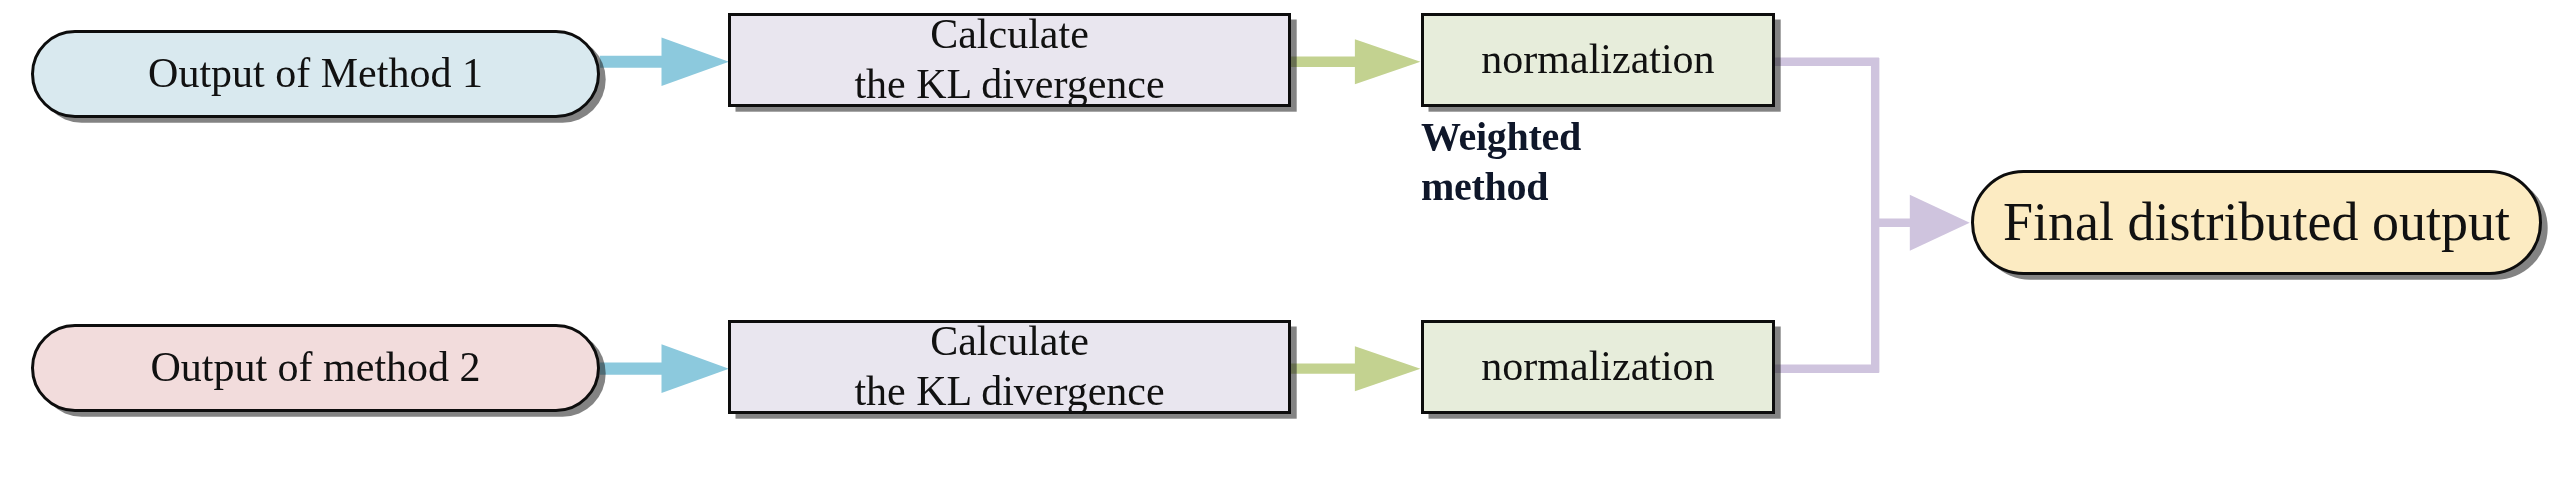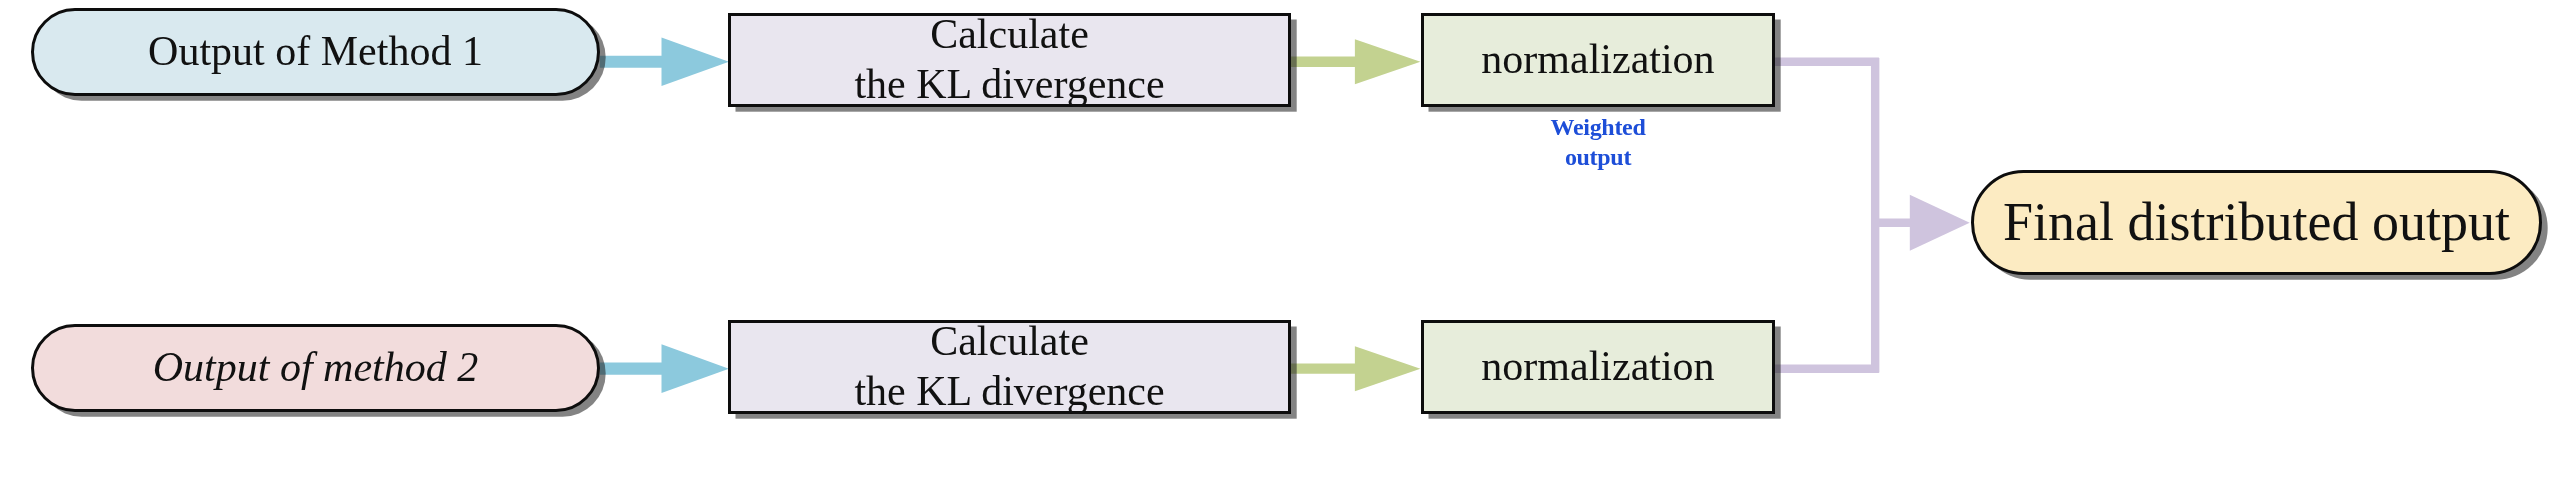--- a/index.html
+++ b/index.html
@@ -28,29 +28,28 @@
     color: #111111;
     line-height: 1.18;
     box-shadow: 6.6px 5.6px 0 -0.9px rgba(30,30,30,0.55);
   }
   .node .txt { display: block; width: 100%; }
 
   .rounded { border-radius: 58px; }
 
   
   .n-m1 {
-    left: 31px;  top: 8px;  width: 569px; height: 88px;
+    left: 31px;  top: 30px;  width: 569px; height: 88px;
     background: #d9e9ef;
     font-size: 42px;
   }
   .n-m2 {
     left: 31px;  top: 324px; width: 569px; height: 88px;
     background: #f2dcdc;
     font-size: 42px;
-    font-style: italic;
   }
   .n-kl1 {
     left: 728px; top: 13px;  width: 563px; height: 94px;
     background: #e9e6ef;
     font-size: 42px;
   }
   .n-kl2 {
     left: 728px; top: 320px; width: 563px; height: 94px;
     background: #e9e6ef;
     font-size: 42px;
@@ -70,25 +69,25 @@
     background: #fcebc2;
     font-size: 54px;
   }
 
   
   .label-weighted {
     position: absolute;
     left: 1421px;
     top: 112px;
     width: 354px;
-    text-align: center;
+    text-align: left;
     font-weight: bold;
-    font-size: 24px;
+    font-size: 40px;
     line-height: 1.25;
-    color: #1d4ed8;
+    color: #0f172a;
     letter-spacing: -0.3px;
   }
 
   
   .wires {
     position: absolute;
     left: 0; top: 0;
     width: 2576px; height: 495px;
     pointer-events: none;
   }
@@ -158,17 +157,17 @@
   <div class="node n-norm2">
     <span class="txt">normalization</span>
   </div>
 
   <div class="node rounded n-final">
     <span class="txt">Final distributed output</span>
   </div>
 
   <div class="label-weighted">
     <div>Weighted</div>
-    <div>output</div>
+    <div>method</div>
   </div>
 
 </div>
 
 
 </body></html>

